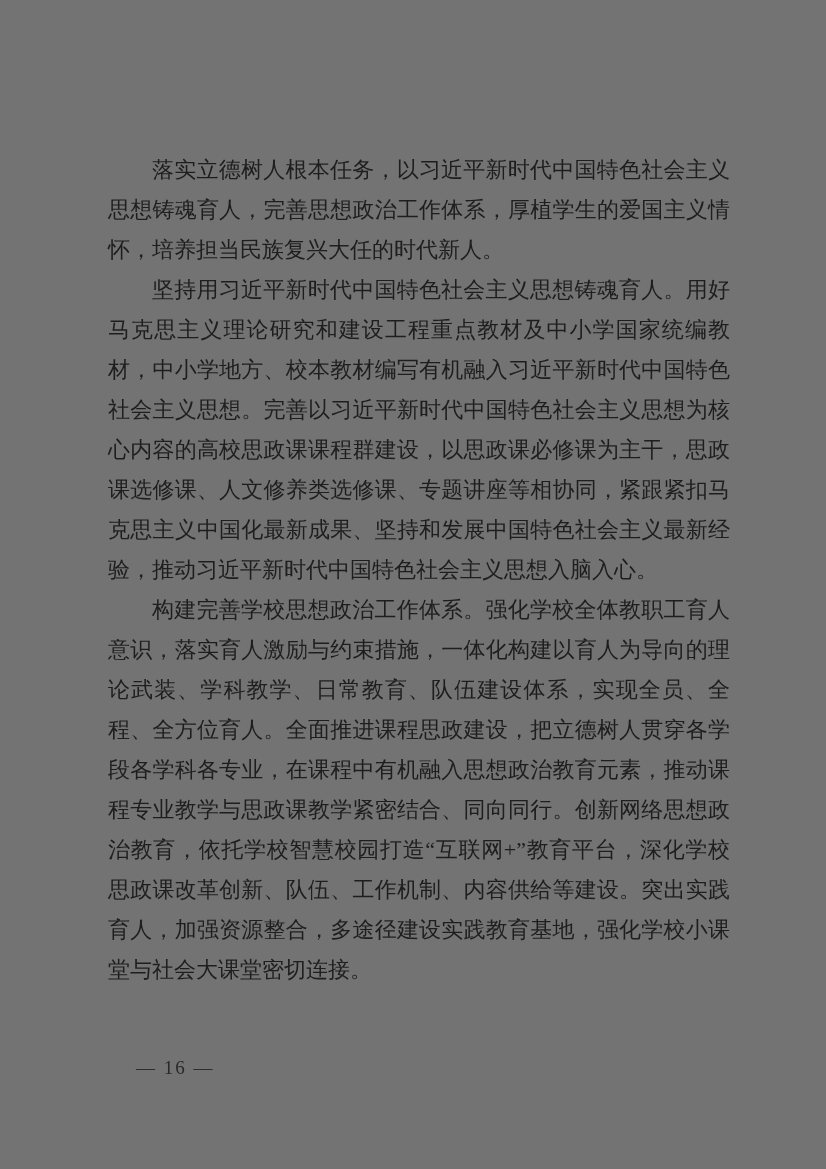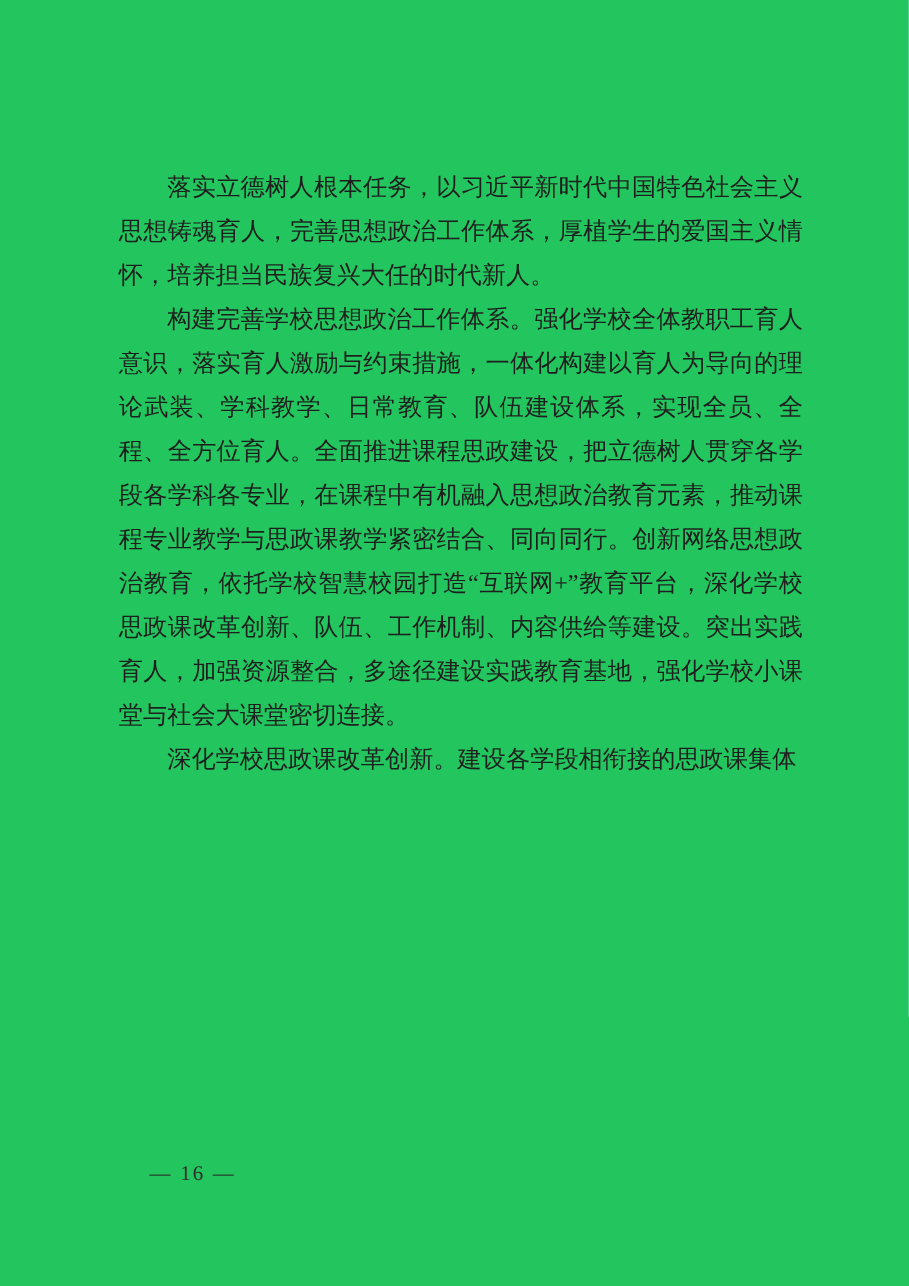--- a/index.html
+++ b/index.html
@@ -9,21 +9,21 @@
   body {
     width: 826px;
     height: 1169px;
     background: #ffffff;
     font-family: "Liberation Serif", "DejaVu Serif", serif;
   }
   .page {
     position: relative;
     width: 826px;
     height: 1169px;
-    background: #22c55e;
+    background: #737373;
     overflow: hidden;
   }
   .content {
     position: absolute;
     left: 108px;
     top: 150px;
     width: 622px;
     color: #1e1e1e;
     font-size: 22px;
     line-height: 40px;
@@ -45,17 +45,17 @@
     letter-spacing: 2px;
     line-height: 24px;
   }
 </style>
 </head>
 <body>
 
 <div class="page">
   <div class="content">
     <p>落实立德树人根本任务，以习近平新时代中国特色社会主义思想铸魂育人，完善思想政治工作体系，厚植学生的爱国主义情怀，培养担当民族复兴大任的时代新人。</p>
+    <p>坚持用习近平新时代中国特色社会主义思想铸魂育人。用好马克思主义理论研究和建设工程重点教材及中小学国家统编教材，中小学地方、校本教材编写有机融入习近平新时代中国特色社会主义思想。完善以习近平新时代中国特色社会主义思想为核心内容的高校思政课课程群建设，以思政课必修课为主干，思政课选修课、人文修养类选修课、专题讲座等相协同，紧跟紧扣马克思主义中国化最新成果、坚持和发展中国特色社会主义最新经验，推动习近平新时代中国特色社会主义思想入脑入心。</p>
     <p>构建完善学校思想政治工作体系。强化学校全体教职工育人意识，落实育人激励与约束措施，一体化构建以育人为导向的理论武装、学科教学、日常教育、队伍建设体系，实现全员、全程、全方位育人。全面推进课程思政建设，把立德树人贯穿各学段各学科各专业，在课程中有机融入思想政治教育元素，推动课程专业教学与思政课教学紧密结合、同向同行。创新网络思想政治教育，依托学校智慧校园打造“互联网+”教育平台，深化学校思政课改革创新、队伍、工作机制、内容供给等建设。突出实践育人，加强资源整合，多途径建设实践教育基地，强化学校小课堂与社会大课堂密切连接。</p>
-    <p>深化学校思政课改革创新。建设各学段相衔接的思政课集体</p>
   </div>
   <div class="page-number">— 16 —</div>
 </div>
 
 </body></html>

